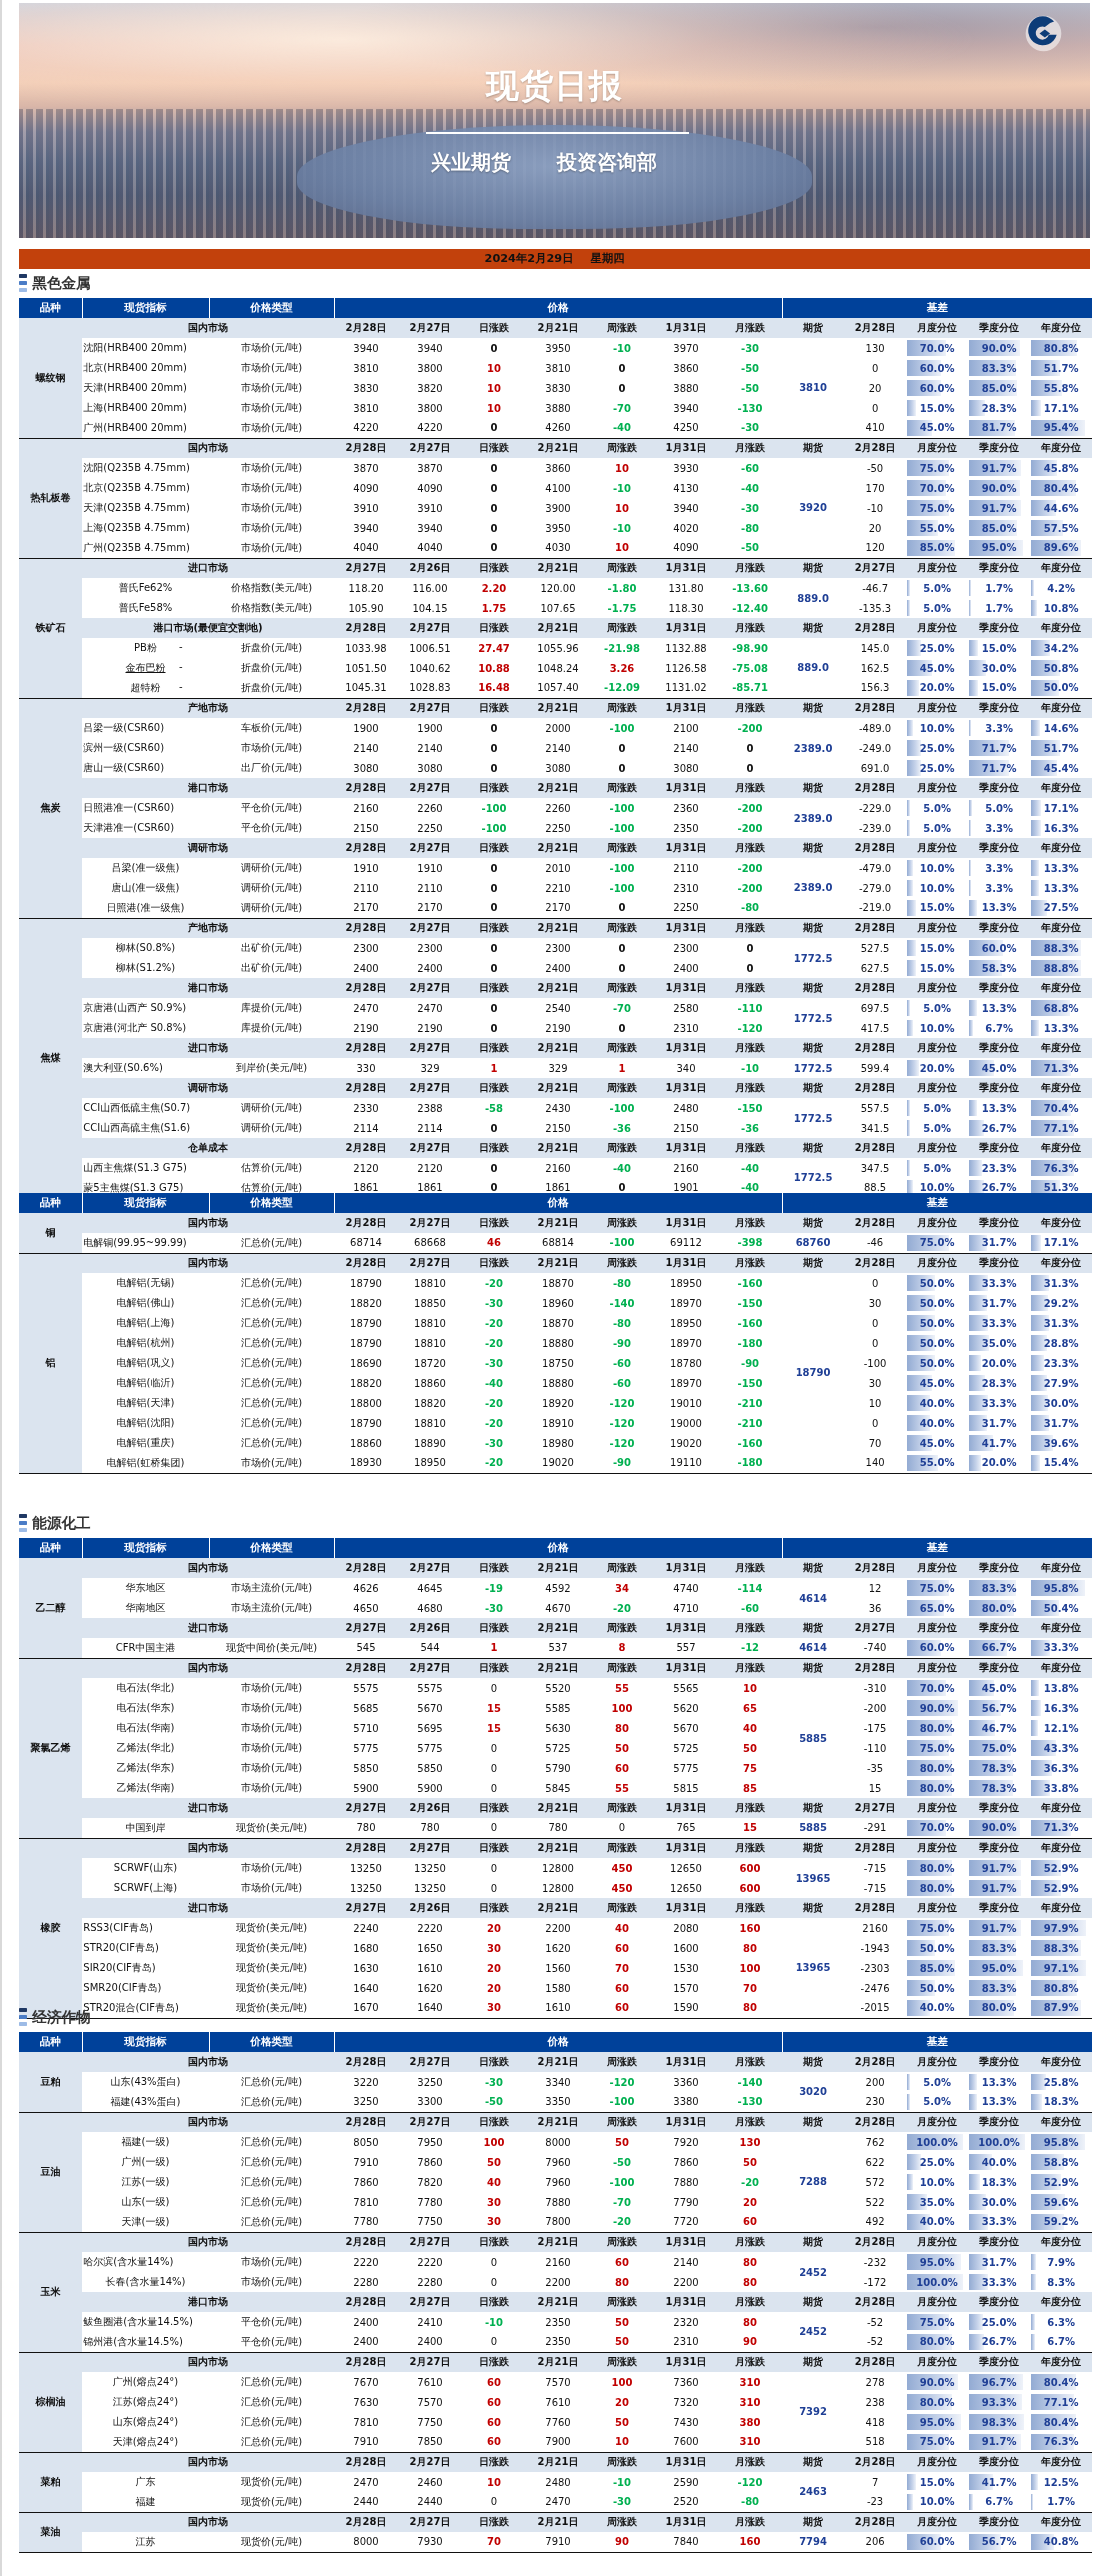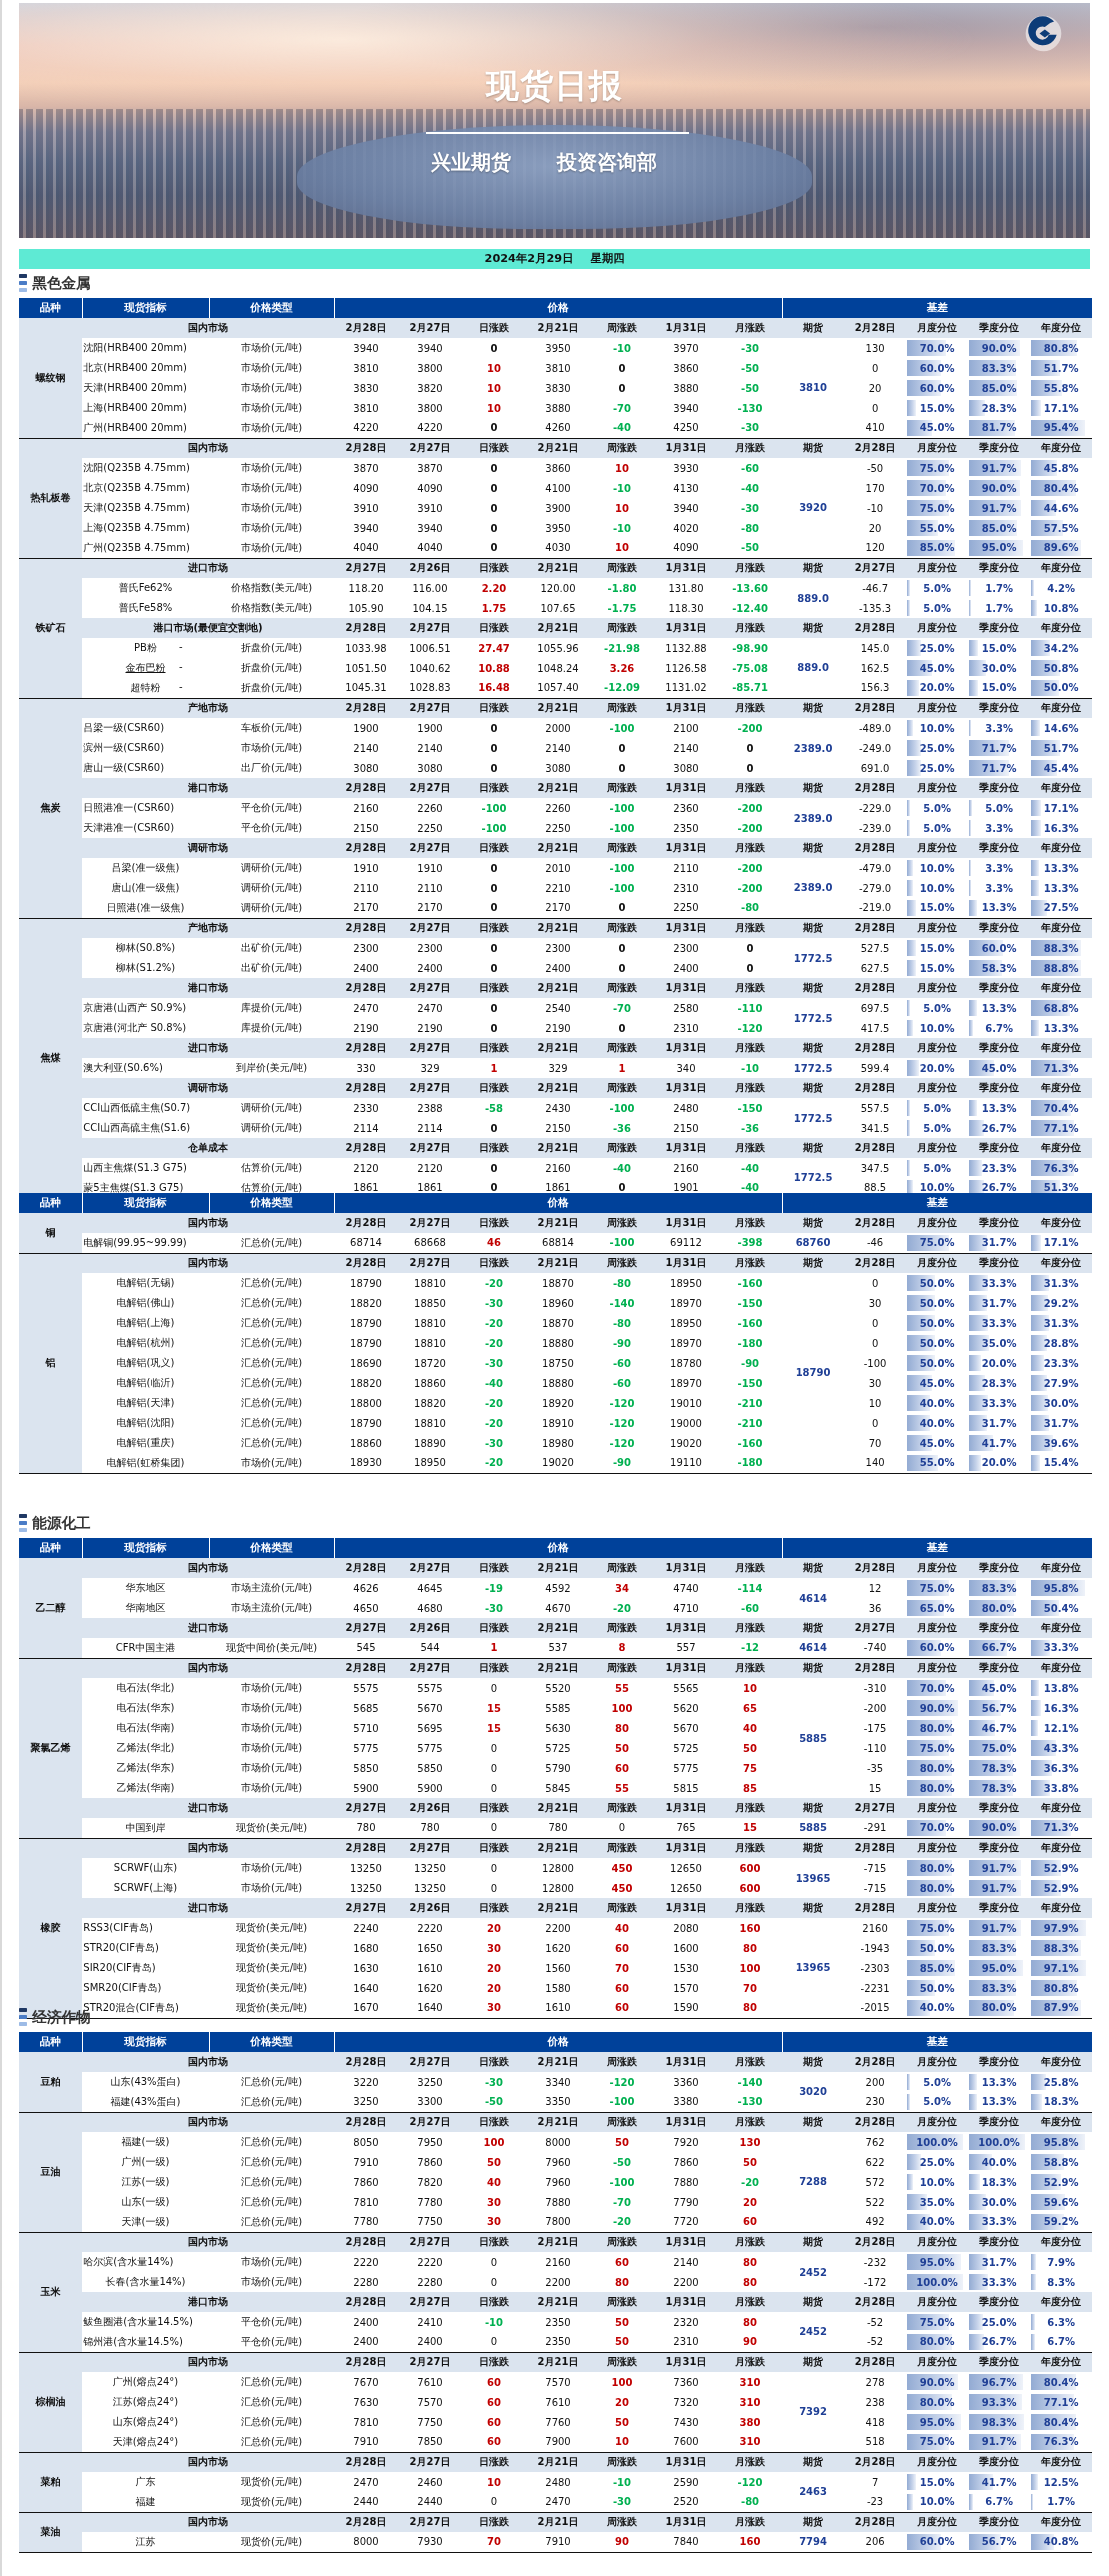--- a/index.html
+++ b/index.html
@@ -14,21 +14,21 @@
   .banner .city { position: absolute; left: 0; bottom: 0; width: 100%; height: 55%;
     background: repeating-linear-gradient(90deg, rgba(60,60,80,0.35) 0 4px, rgba(230,200,180,0.25) 4px 7.3px, rgba(40,50,70,0.3) 7.3px 10px); }
   .banner .river { position: absolute; left: 26%; top: 52%; width: 48%; height: 44%; border-radius: 50% 50% 45% 45%;
     background: radial-gradient(ellipse at 50% 40%, #8fa3c4 0%, #6f84a8 60%, #5b6b8d 100%); opacity: 0.9; }
   .banner .title { position: absolute; left: 0; width: 100%; top: 61px; text-align: center; color: #fff; font-weight: bold; font-size: 33px; letter-spacing: 1.3px; text-shadow: 0 0.7px 2px rgba(0,0,0,0.25); }
   .banner .rule { position: absolute; left: 407px; top: 129px; width: 263px; height: 2px; background: #fff; }
   .banner .sub { position: absolute; top: 146px; color: #fff; font-weight: bold; font-size: 20px; text-shadow: 0 0.7px 2px rgba(0,0,0,0.3); }
   .banner .sub.left { left: 412px; }
   .banner .sub.right { left: 538px; }
   .logo { position: absolute; left: 1025px; top: 14.6px; width: 37px; height: 37px; }
-  .date-bar { position: absolute; left: 19px; top: 249px; width: 1071px; height: 20px; background: #5eead4; text-align: center; font-weight: bold; font-size: 11.3px; line-height: 20px; }
+  .date-bar { position: absolute; left: 19px; top: 249px; width: 1071px; height: 20px; background: #c2410c; text-align: center; font-weight: bold; font-size: 11.3px; line-height: 20px; }
   .date-bar span { margin: 0 6.6px; }
   .section { position: absolute; left: 19px; width: 1070px; }
   .sec-title { height: 30px; display: flex; align-items: center; gap: 5.3px; font-weight: bold; font-size: 14.6px; color: #333; }
   .sec-icon { width: 8px; height: 18.6px; display: flex; flex-direction: column; justify-content: space-between; }
   .sec-icon i { display: block; height: 4.6px; border-radius: 0.7px; }
   table { border-collapse: collapse; width: 1070px; table-layout: fixed; font-size: 10px; }
   col.c0 { width: 63px; } col.c1 { width: 127px; } col.c2 { width: 125px; }
   col.p { width: 64px; } col.b { width: 62px; }
   th, td { height: 20px; padding: 0 1.3px; text-align: center; white-space: nowrap; overflow: hidden; }
   thead th { background: #00419a; color: #fff; font-weight: bold; font-size: 10.6px; border-right: 0.7px solid #ffffff; }
@@ -1401,21 +1401,21 @@
           <tr>
             <td class="name">SMR20(CIF青岛)</td>
             <td>现货价(美元/吨)</td>
             <td>1640</td>
             <td>1620</td>
             <td class="up">20</td>
             <td>1580</td>
             <td class="up">60</td>
             <td>1570</td>
             <td class="up">70</td>
-            <td>-2231</td>
+            <td>-2476</td>
             <td class="pct"><div class="bar" style="width: 28px;"></div><span class="val">50.0%</span></td>
             <td class="pct"><div class="bar" style="width: 47px;"></div><span class="val">83.3%</span></td>
             <td class="pct"><div class="bar" style="width: 46px;"></div><span class="val">80.8%</span></td>
           </tr>
           <tr>
             <td class="name">STR20混合(CIF青岛)</td>
             <td>现货价(美元/吨)</td>
             <td>1670</td>
             <td>1640</td>
             <td class="up">30</td>

